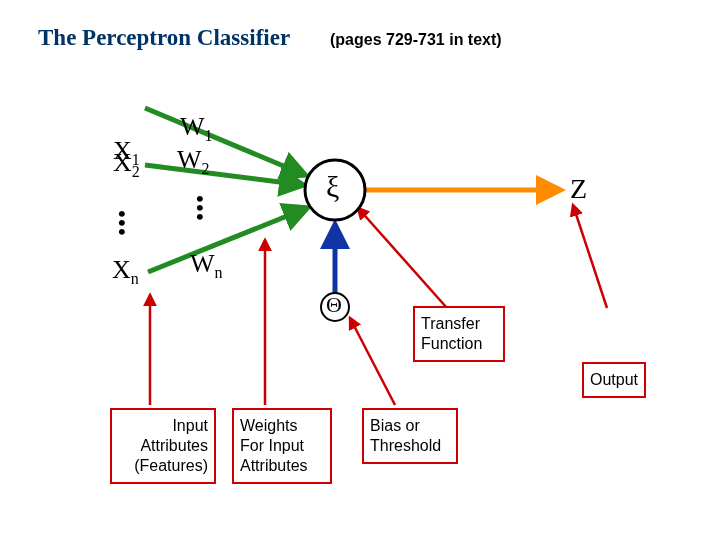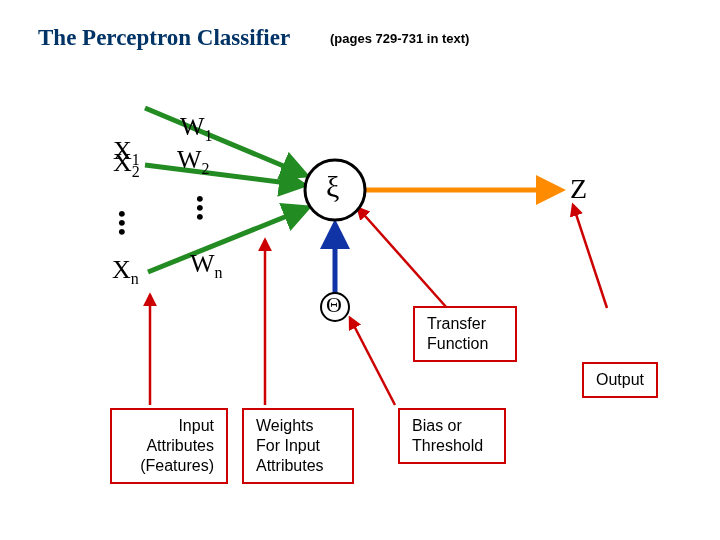--- a/index.html
+++ b/index.html
@@ -18,21 +18,21 @@
     top: 25px;
     font-family: Liberation Serif, serif;
     font-size: 23px;
     font-weight: bold;
     color: #003366;
   }
   .subtitle {
     position: absolute;
     left: 330px;
     top: 31px;
-    font-size: 13px;
+    font-size: 16px;
     font-weight: bold;
     color: #000;
   }
   .diagram {
     position: absolute;
     left: 0;
     top: 0;
     width: 720px;
     height: 540px;
   }
@@ -40,21 +40,21 @@
     position: absolute;
     font-family: "Times New Roman", serif;
     font-size: 26px;
     color: #000;
   }
   .lbl sub { font-size: 16px; vertical-align: sub; }
   .box {
     position: absolute;
     border: 2px solid #cc0000;
     background: #ffffff;
-    padding: 6px 12px;
+    padding: 6px 6px;
     font-family: Arial, sans-serif;
     font-size: 16px;
     line-height: 1.25;
     color: #000;
   }
   .dots {
     position: absolute;
     font-family: "Times New Roman", serif;
     font-size: 22px;
     font-weight: bold;
@@ -124,16 +124,16 @@
 <div class="dots" style="left:196px; top:195px;">•<br>•<br>•</div>
 <div class="lbl" style="left:190px; top:222px;margin-top:27px;">
   <span>W</span><sub>n</sub>
 </div>
 
 <div class="lbl" style="left:326px; top:170px; font-size:30px;">ξ</div>
 <div class="lbl" style="left:326px; top:292px; font-size:22px;">Θ</div>
 <div class="lbl" style="left:570px; top:173px; font-size:28px;">Z</div>
 
 <div class="box" style="left:110px; top:408px; width:90px;text-align:right;">Input<br>Attributes<br>(Features)</div>
-<div class="box" style="left:232px; top:408px; width:84px;margin-left:10px;">Weights<br>For Input<br>Attributes</div>
-<div class="box" style="left:362px; top:408px; width:80px;margin-left:36px;">Bias or<br>Threshold</div>
+<div class="box" style="left:232px; top:408px; width:84px;">Weights<br>For Input<br>Attributes</div>
+<div class="box" style="left:362px; top:408px; width:80px;">Bias or<br>Threshold</div>
 <div class="box" style="left:413px; top:306px; width:76px;">Transfer<br>Function</div>
 <div class="box" style="left:582px; top:314px;margin-top:48px;">Output</div>
 
 </body></html>

